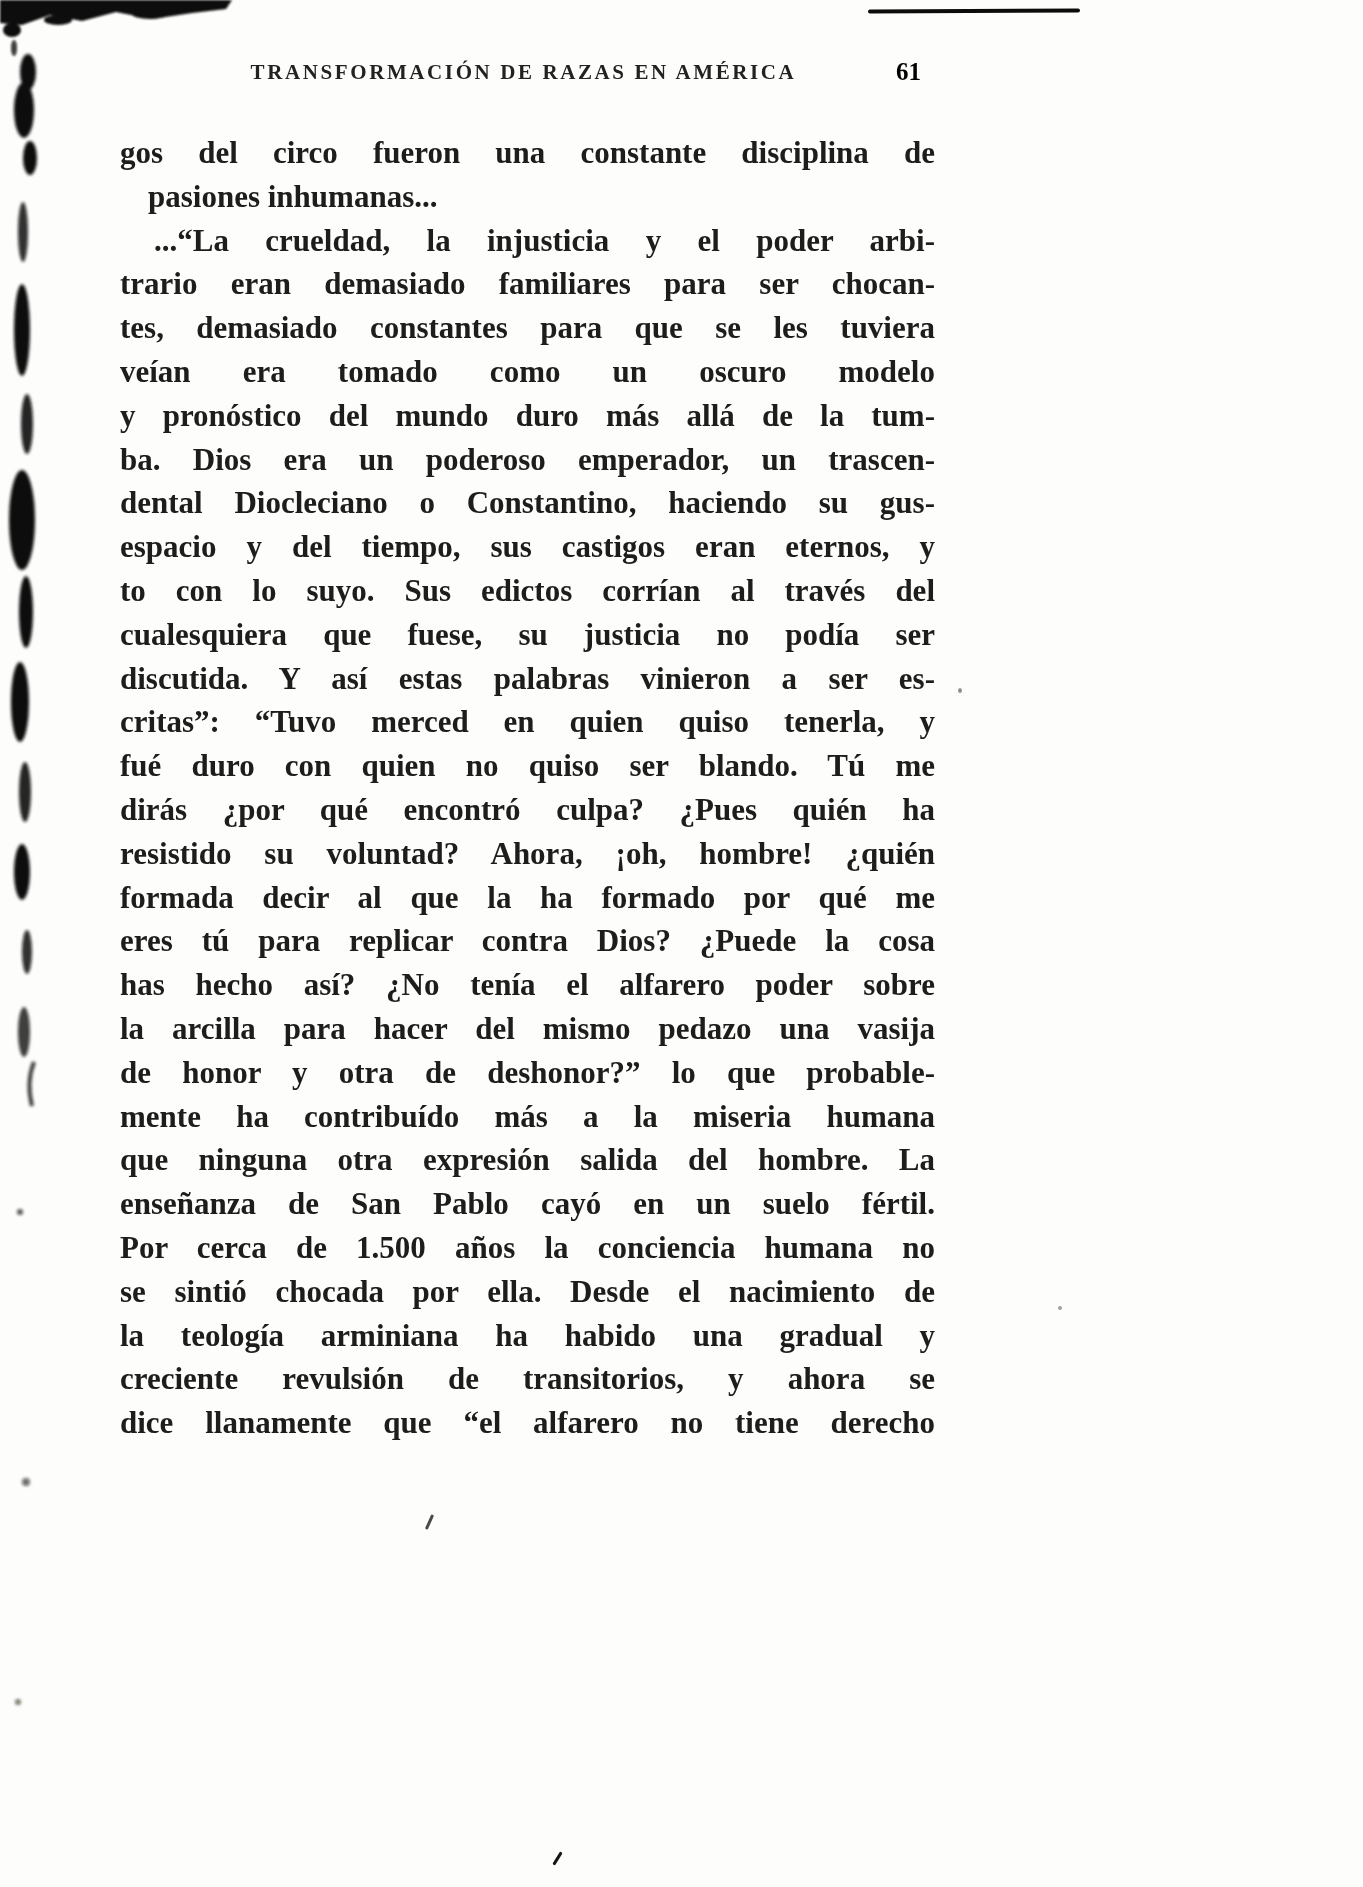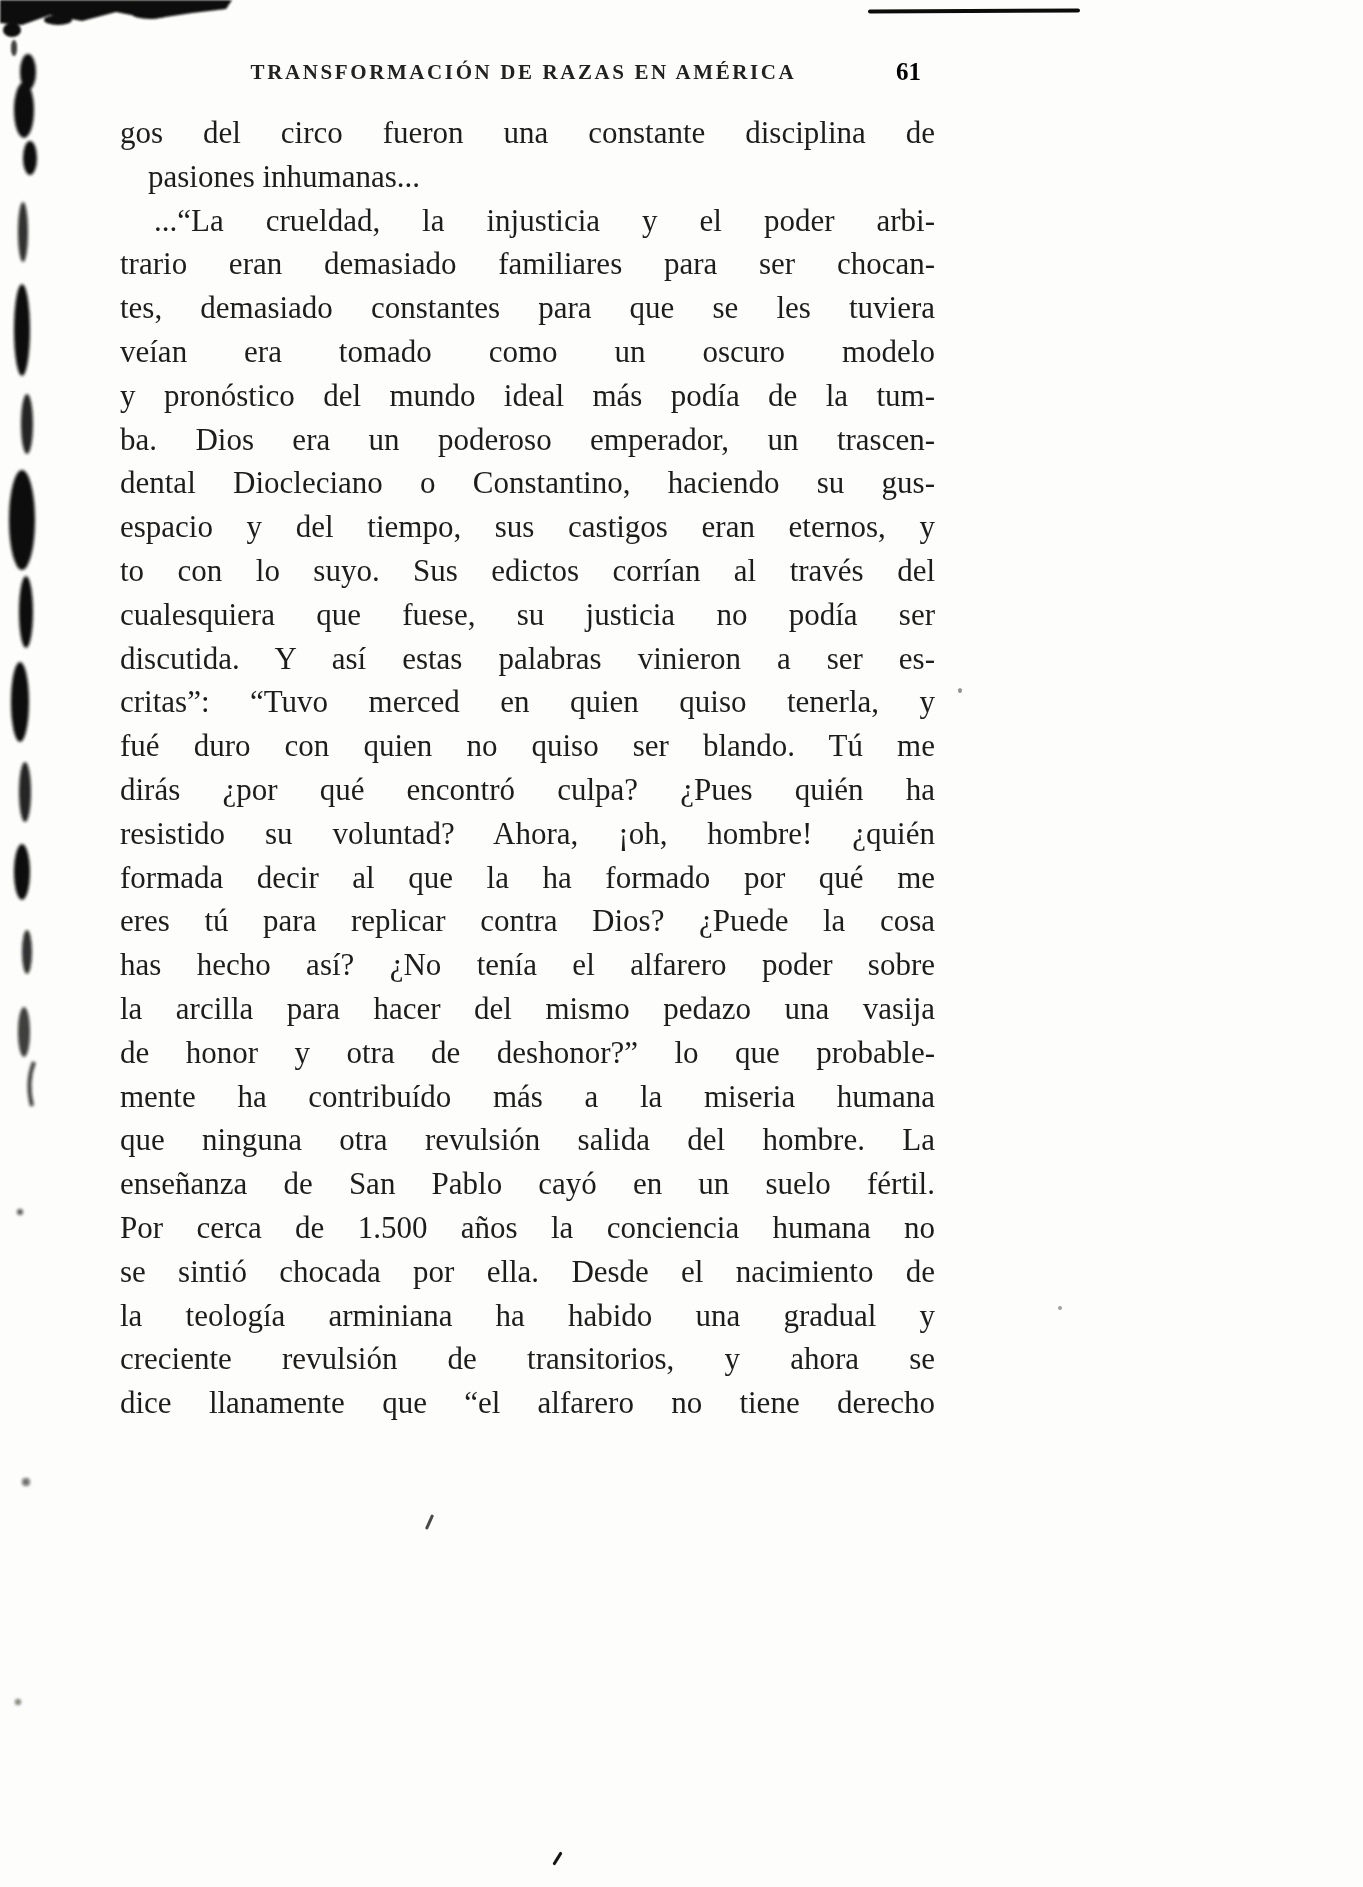--- a/index.html
+++ b/index.html
@@ -36,23 +36,24 @@
     right: 14px;
     top: -2px;
     font-size: 25px;
     font-weight: 700;
     color: #000000;
   }
 
   
   .body-block {
     position: absolute;
-    top: 111px;
+    top: 131px;
     left: 120px;
     width: 815px;
+    font-weight: bold;
   }
   .line {
     font-size: 31px;
     line-height: 43.8px;
     text-align: justify;
     text-align-last: justify;
     color: #1d1d1b;
   }
   .line.no-just { text-align-last: left; margin-left: 28px; }
   .line.indent { text-indent: 34px; }
@@ -154,38 +155,38 @@
     <span class="page-number">61</span>
   </div>
 
   <div class="body-block">
     <div class="line">gos del circo fueron una constante disciplina de</div>
     <div class="line no-just">pasiones inhumanas...</div>
     <div class="line indent">...“La crueldad, la injusticia y el poder arbi-</div>
     <div class="line">trario eran demasiado familiares para ser chocan-</div>
     <div class="line">tes, demasiado constantes para que se les tuviera</div>
     <div class="line">veían era tomado como un oscuro modelo</div>
-    <div class="line">y pronóstico del mundo ideal más podía de la tum-</div>
+    <div class="line">y pronóstico del mundo duro más allá de la tum-</div>
     <div class="line">ba. Dios era un poderoso emperador, un trascen-</div>
     <div class="line">dental Diocleciano o Constantino, haciendo su gus-</div>
     <div class="line">espacio y del tiempo, sus castigos eran eternos, y</div>
     <div class="line">to con lo suyo. Sus edictos corrían al través del</div>
     <div class="line">cualesquiera que fuese, su justicia no podía ser</div>
     <div class="line">discutida. Y así estas palabras vinieron a ser es-</div>
     <div class="line">critas”: “Tuvo merced en quien quiso tenerla, y</div>
     <div class="line">fué duro con quien no quiso ser blando. Tú me</div>
     <div class="line">dirás ¿por qué encontró culpa? ¿Pues quién ha</div>
     <div class="line">resistido su voluntad? Ahora, ¡oh, hombre! ¿quién</div>
     <div class="line">formada decir al que la ha formado por qué me</div>
     <div class="line">eres tú para replicar contra Dios? ¿Puede la cosa</div>
     <div class="line">has hecho así? ¿No tenía el alfarero poder sobre</div>
     <div class="line">la arcilla para hacer del mismo pedazo una vasija</div>
     <div class="line">de honor y otra de deshonor?” lo que probable-</div>
     <div class="line">mente ha contribuído más a la miseria humana</div>
-    <div class="line">que ninguna otra revulsión salida del hombre. La</div>
+    <div class="line">que ninguna otra expresión salida del hombre. La</div>
     <div class="line">enseñanza de San Pablo cayó en un suelo fértil.</div>
     <div class="line">Por cerca de 1.500 años la conciencia humana no</div>
     <div class="line">se sintió chocada por ella. Desde el nacimiento de</div>
     <div class="line">la teología arminiana  ha habido  una gradual y</div>
     <div class="line">creciente revulsión de transitorios, y ahora se</div>
     <div class="line">dice llanamente que “el alfarero no tiene derecho</div>
   </div>
 
   <div class="artifact mark-1"></div>
   <div class="artifact mark-2"></div>

